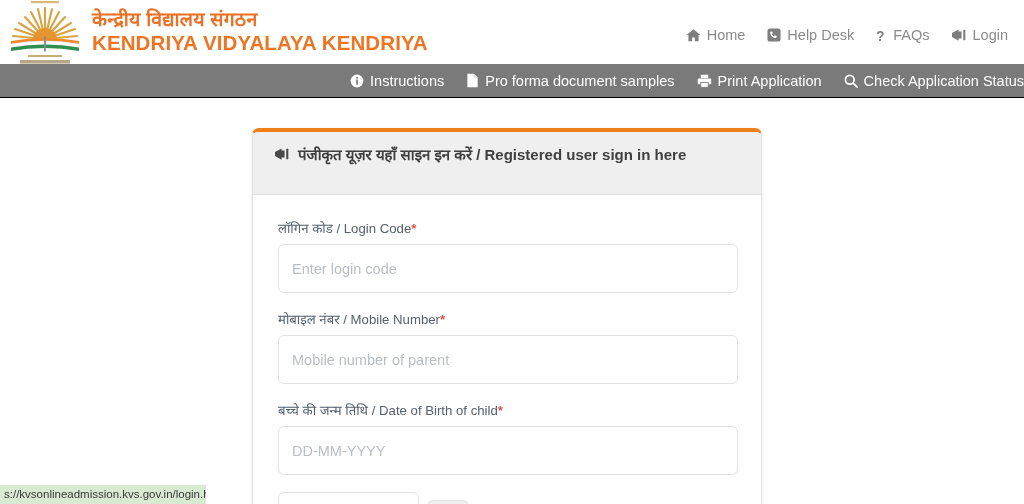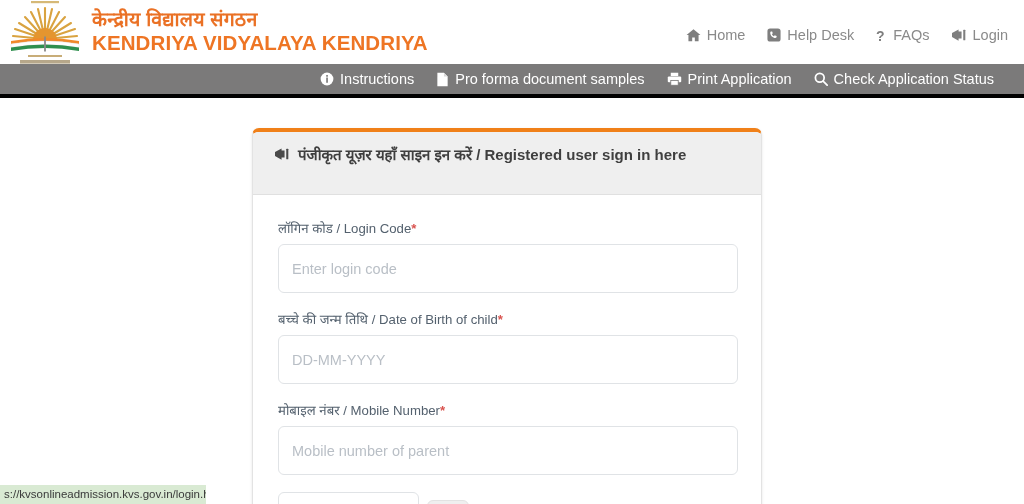--- a/index.html
+++ b/index.html
@@ -82,22 +82,22 @@
   }
   .top-link .ic { display: flex; align-items: center; color: #7e7e7e; }
 
   
   .navbar {
     height: 34px;
     background: #7b7a7a;
     display: flex;
     align-items: center;
     justify-content: flex-end;
-    padding-right: 30px;
-    border-bottom: 4px solid #000000;
+    padding-right: 0;
+    border-bottom: 1px solid #000000;
   }
   .nav-items { display: flex; align-items: center; gap: 22px; }
   .nav-item {
     display: flex;
     align-items: center;
     gap: 6px;
     color: #ffffff;
     font-size: 14.5px;
     text-decoration: none;
     white-space: nowrap;
@@ -365,27 +365,27 @@
     </div>
 
     <div class="card-body">
 
       <div class="field">
         <label class="field-label"><span>लॉगिन कोड / Login Code</span><span class="req">*</span></label>
         <input class="field-input" type="text" placeholder="Enter login code" style="">
       </div>
 
       <div class="field">
+        <label class="field-label"><span>मोबाइल नंबर / Mobile Number</span><span class="req">*</span></label>
+        <input class="field-input" type="text" placeholder="Mobile number of parent" style="">
+      </div>
+
+      <div class="field">
         <label class="field-label"><span>बच्चे की जन्म तिथि / Date of Birth of child</span><span class="req">*</span></label>
         <input class="field-input" type="text" placeholder="DD-MM-YYYY" style="">
-      </div>
-
-      <div class="field">
-        <label class="field-label"><span>मोबाइल नंबर / Mobile Number</span><span class="req">*</span></label>
-        <input class="field-input" type="text" placeholder="Mobile number of parent" style="">
       </div>
 
       <div class="field">
         <div class="captcha-row">
           <div class="captcha-box">
             <span class="captcha-text">hXAnqG</span>
           </div>
           <div class="refresh-btn">
             <span>
               <svg width="15" height="15" viewBox="0 0 16 16" fill="#333">

